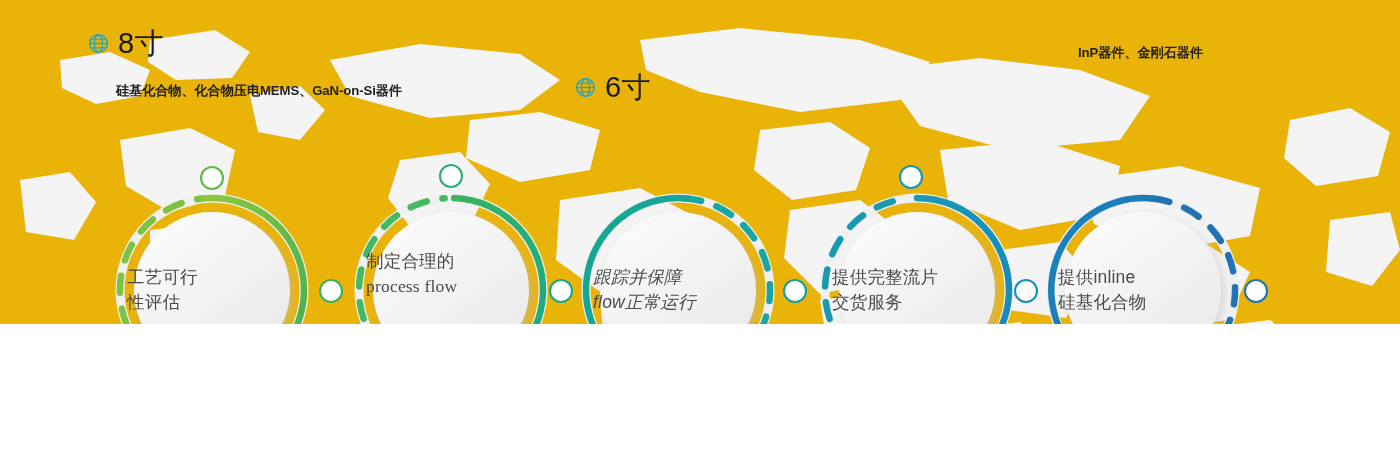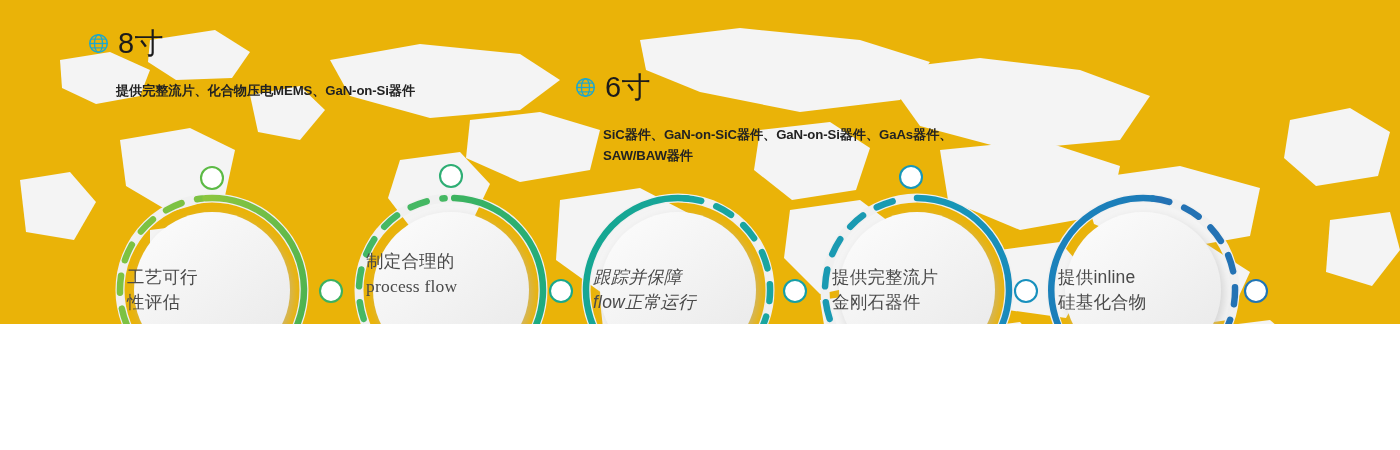--- a/index.html
+++ b/index.html
@@ -125,39 +125,38 @@
     <div class="hdr-title-row">
       <svg class="globe-icon" viewBox="0 0 24 24" xmlns="http://www.w3.org/2000/svg">
         <circle cx="12" cy="12" r="10" fill="none" stroke="#1ba7d0" stroke-width="1.7"></circle>
         <ellipse cx="12" cy="12" rx="4.6" ry="10" fill="none" stroke="#1ba7d0" stroke-width="1.5"></ellipse>
         <line x1="2" y1="12" x2="22" y2="12" stroke="#1ba7d0" stroke-width="1.5"></line>
         <line x1="3.6" y1="7" x2="20.4" y2="7" stroke="#1ba7d0" stroke-width="1.3"></line>
         <line x1="3.6" y1="17" x2="20.4" y2="17" stroke="#1ba7d0" stroke-width="1.3"></line>
       </svg>
       <span class="hdr-title">8寸</span>
     </div>
-    <div class="hdr-sub">提供完整流片、化合物压电MEMS、GaN-on-Si器件</div>
+    <div class="hdr-sub">硅基化合物、化合物压电MEMS、GaN-on-Si器件</div>
   </div>
 
   <div class="hdr-group" style="left:575px;margin-top:44px;">
     <div class="hdr-title-row">
       <svg class="globe-icon" viewBox="0 0 24 24" xmlns="http://www.w3.org/2000/svg">
         <circle cx="12" cy="12" r="10" fill="none" stroke="#1ba7d0" stroke-width="1.7"></circle>
         <ellipse cx="12" cy="12" rx="4.6" ry="10" fill="none" stroke="#1ba7d0" stroke-width="1.5"></ellipse>
         <line x1="2" y1="12" x2="22" y2="12" stroke="#1ba7d0" stroke-width="1.5"></line>
         <line x1="3.6" y1="7" x2="20.4" y2="7" stroke="#1ba7d0" stroke-width="1.3"></line>
         <line x1="3.6" y1="17" x2="20.4" y2="17" stroke="#1ba7d0" stroke-width="1.3"></line>
       </svg>
       <span class="hdr-title">6寸</span>
     </div>
-    <div class="hdr-sub">SiC器件、GaN-on-SiC器件、GaN-on-Si器件、GaAs器件、
-SAW/BAW器件</div>
   </div>
 
   <div class="hdr-group" style="left:1050px;">
+    <div class="hdr-sub">InP器件、金刚石器件</div>
   </div>
 
   <svg id="rings" viewBox="0 0 1400 450" xmlns="http://www.w3.org/2000/svg">
     <defs>
       <filter id="discShadow" x="-40%" y="-40%" width="180%" height="180%">
         <feDropShadow dx="3" dy="4" stdDeviation="5" flood-color="#b9b9b9" flood-opacity="0.55"></feDropShadow>
       </filter>
     <linearGradient id="grad1" x1="0%" y1="0%" x2="100%" y2="100%">
           <stop offset="0%" stop-color="#8cc63f"></stop>
           <stop offset="100%" stop-color="#3faf54"></stop>
@@ -241,18 +240,18 @@
   </svg>
 
   <div id="labels">
       <div class="node-label" style="left: 212px; top: 290px; color: rgb(74, 74, 74);">工艺可行
 性评估</div>
       <div class="node-label" style="left: 451px; top: 274px; color: rgb(74, 74, 74); font-family: Liberation Serif, serif;">制定合理的
 process flow</div>
       <div class="node-label" style="left: 678px; top: 290px; color: rgb(74, 74, 74); font-style: italic;">跟踪并保障
 flow正常运行</div>
       <div class="node-label" style="left: 917px; top: 290px; color: rgb(74, 74, 74);">提供完整流片
-金刚石器件</div>
+交货服务</div>
       <div class="node-label" style="left: 1143px; top: 290px; color: rgb(74, 74, 74);">提供inline
 硅基化合物</div>
     </div>
 
 </div>
 
 </body></html>

